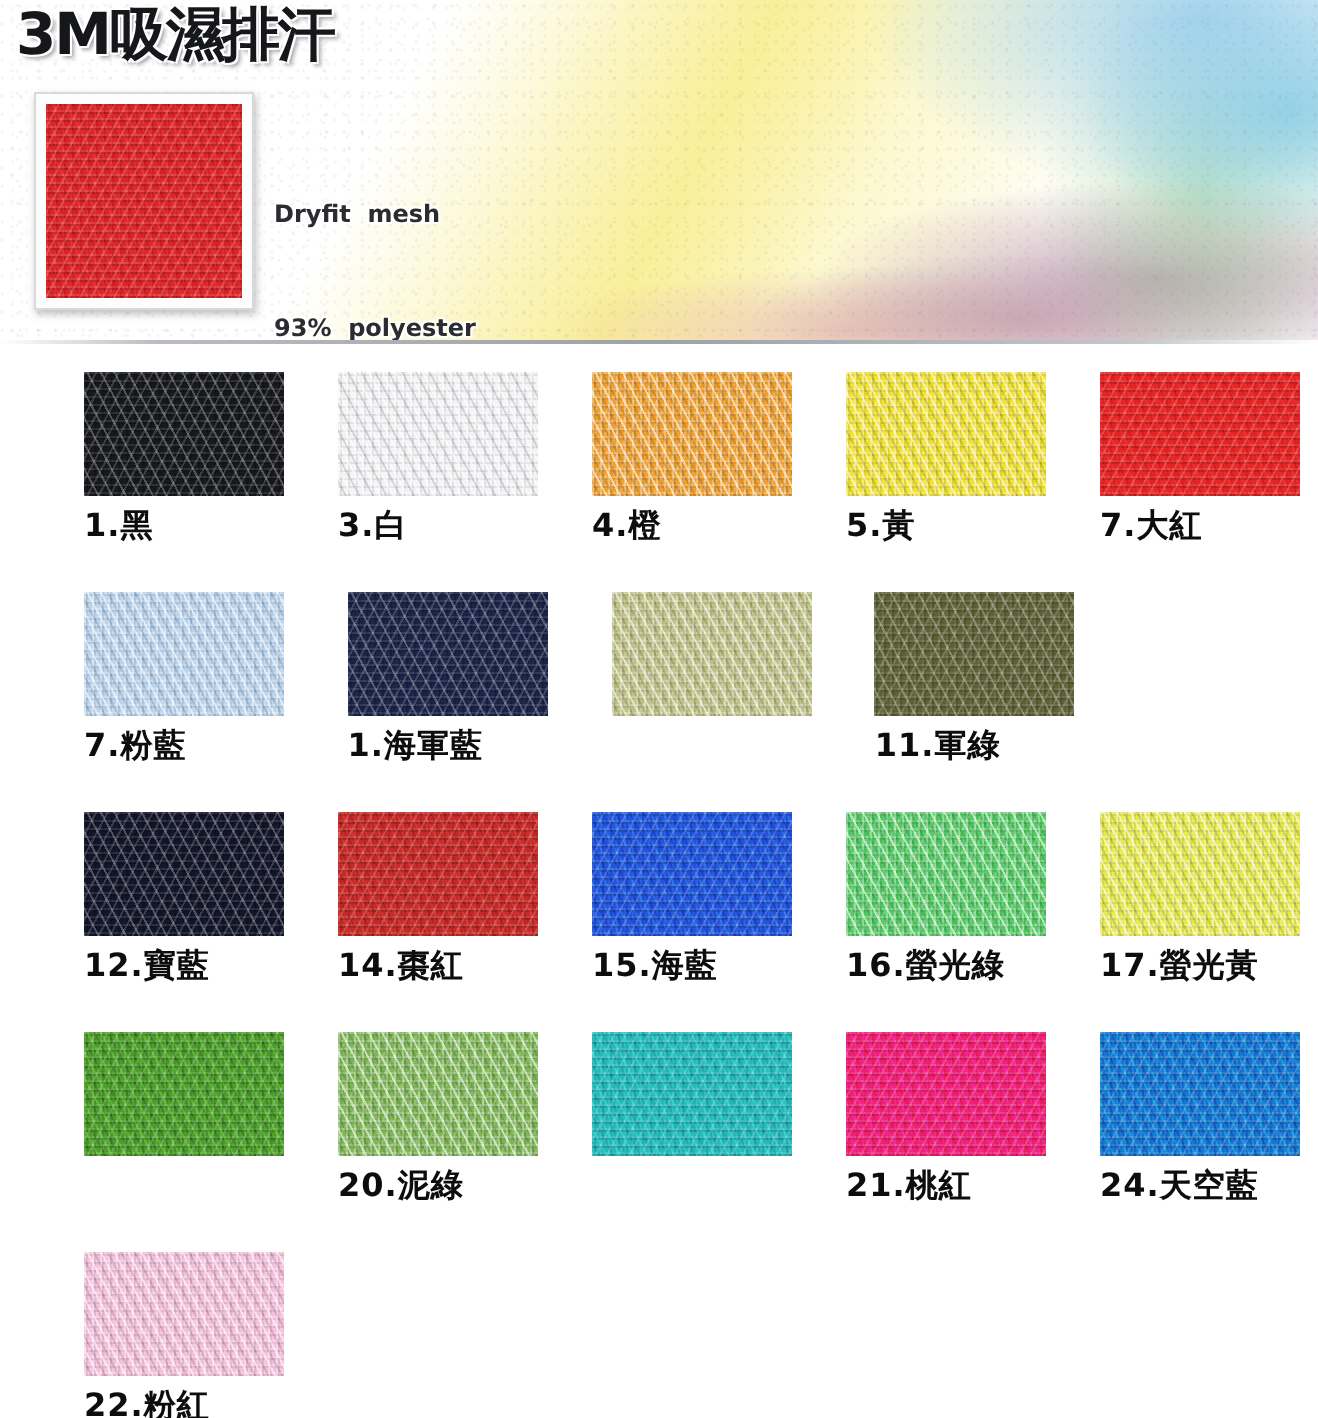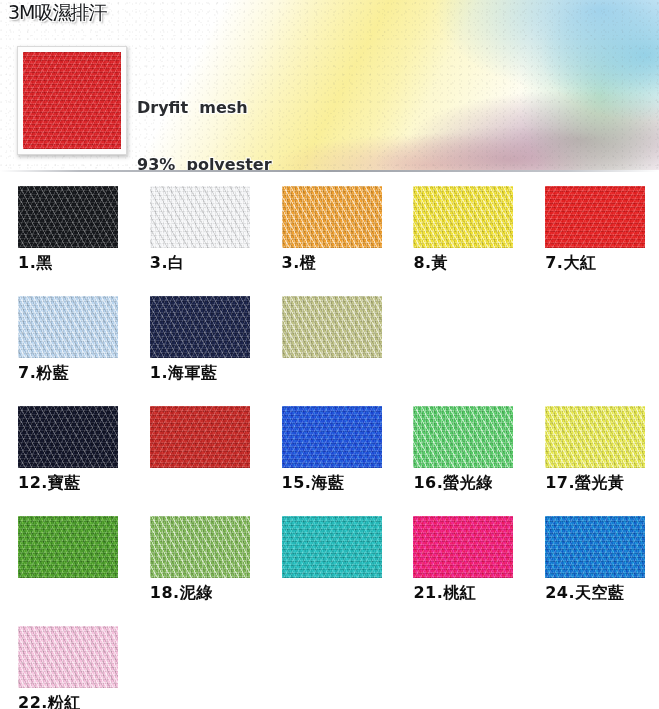--- a/index.html
+++ b/index.html
@@ -58,22 +58,22 @@
       radial-gradient(circle at 64% 88%, rgba(120,120,120,0.08) 0 0.6px, transparent 1px),
       radial-gradient(circle at 92% 58%, rgba(120,120,120,0.08) 0 0.6px, transparent 1px);
     background-size: 9px 9px, 13px 13px, 11px 11px, 17px 17px, 7px 7px;
     opacity: .9;
   }
   .banner-title {
     position: absolute;
     left: 8px;
     top: 3px;
     font-family: "DejaVu Sans", "Liberation Sans", sans-serif;
-    font-size: 19px;
-    font-weight: normal;
+    font-size: 29px;
+    font-weight: bold;
     line-height: 1;
     color: #15171a;
     letter-spacing: -1px;
     -webkit-text-stroke: 0.9px #ffffff;
     paint-order: stroke fill;
     text-shadow:
       1px 1px 0 rgba(255,255,255,.95),
       -1px 1px 0 rgba(255,255,255,.95),
       1px -1px 0 rgba(255,255,255,.95),
       -1px -1px 0 rgba(255,255,255,.95),
@@ -95,21 +95,21 @@
     z-index: 3;
   }
   .swatch-card .fabric { width: 100%; height: 100%; }
 
   .banner-spec {
     position: absolute;
     left: 137px;
     top: 60px;
     z-index: 4;
     font-family: "DejaVu Sans", "Liberation Sans", sans-serif;
-    font-size: 16px;
+    font-size: 12px;
     font-weight: bold;
     line-height: 19px;
     color: #2a2c30;
     text-shadow:
       1px 1px 0 rgba(255,255,255,.9),
       -1px 1px 0 rgba(255,255,255,.9),
       1px -1px 0 rgba(255,255,255,.9),
       -1px -1px 0 rgba(255,255,255,.9);
     white-space: pre;
   }
@@ -128,20 +128,21 @@
   
   .grid {
     position: absolute;
     left: 0;
     top: 186px;
     width: 659px;
   }
   .grid-row {
     display: flex;
     height: 110px;
+    padding-left: 24px;
   }
   .cell {
     width: 131.8px;
     box-sizing: border-box;
     padding-left: 18px;
     position: relative;
   }
   .cell.empty { visibility: hidden; }
   .cell .fabric {
     width: 100px;
@@ -262,72 +263,77 @@
       <div class="cell">
         <div class="fabric dark" style="--c: #16181c;"></div>
         <div class="caption">1.黑</div>
       </div>
       <div class="cell">
         <div class="fabric light" style="--c: #f2f3f5;"></div>
         <div class="caption">3.白</div>
       </div>
       <div class="cell">
         <div class="fabric light" style="--c: #F0A030;"></div>
-        <div class="caption">3.橙</div>
+        <div class="caption">4.橙</div>
       </div>
       <div class="cell">
         <div class="fabric light" style="--c: #F2E332;"></div>
-        <div class="caption">8.黃</div>
+        <div class="caption">5.黃</div>
       </div>
       <div class="cell">
         <div class="fabric" style="--c: #E32526;"></div>
         <div class="caption">7.大紅</div>
       </div>
     </div>
     <div class="grid-row">
       <div class="cell">
         <div class="fabric light" style="--c: #B9D4EE;"></div>
         <div class="caption">7.粉藍</div>
       </div>
       <div class="cell">
         <div class="fabric dark" style="--c: #1B2347;"></div>
         <div class="caption">1.海軍藍</div>
       </div>
       <div class="cell">
         <div class="fabric light" style="--c: #BFC285;"></div>
       </div>
+      <div class="cell">
+        <div class="fabric dark" style="--c: #5E6038;"></div>
+        <div class="caption">11.軍綠</div>
+      </div>
     </div>
     <div class="grid-row">
       <div class="cell">
         <div class="fabric dark" style="--c: #121528;"></div>
         <div class="caption">12.寶藍</div>
       </div>
       <div class="cell">
         <div class="fabric" style="--c: #C22B28;"></div>
+        <div class="caption">14.棗紅</div>
       </div>
       <div class="cell">
         <div class="fabric" style="--c: #2255D8;"></div>
         <div class="caption">15.海藍</div>
       </div>
       <div class="cell">
         <div class="fabric light" style="--c: #55CC66;"></div>
         <div class="caption">16.螢光綠</div>
       </div>
       <div class="cell">
         <div class="fabric light" style="--c: #E8EA4C;"></div>
         <div class="caption">17.螢光黃</div>
       </div>
     </div>
     <div class="grid-row">
       <div class="cell">
         <div class="fabric" style="--c: #4E9B2E;"></div>
       </div>
       <div class="cell">
         <div class="fabric light" style="--c: #7EB755;"></div>
-        <div class="caption">18.泥綠</div>
+        <div class="caption">20.泥綠</div>
       </div>
       <div class="cell">
         <div class="fabric" style="--c: #28B8B8;"></div>
       </div>
       <div class="cell">
         <div class="fabric" style="--c: #EE2177;"></div>
         <div class="caption">21.桃紅</div>
       </div>
       <div class="cell">
         <div class="fabric" style="--c: #1878D0;"></div>

